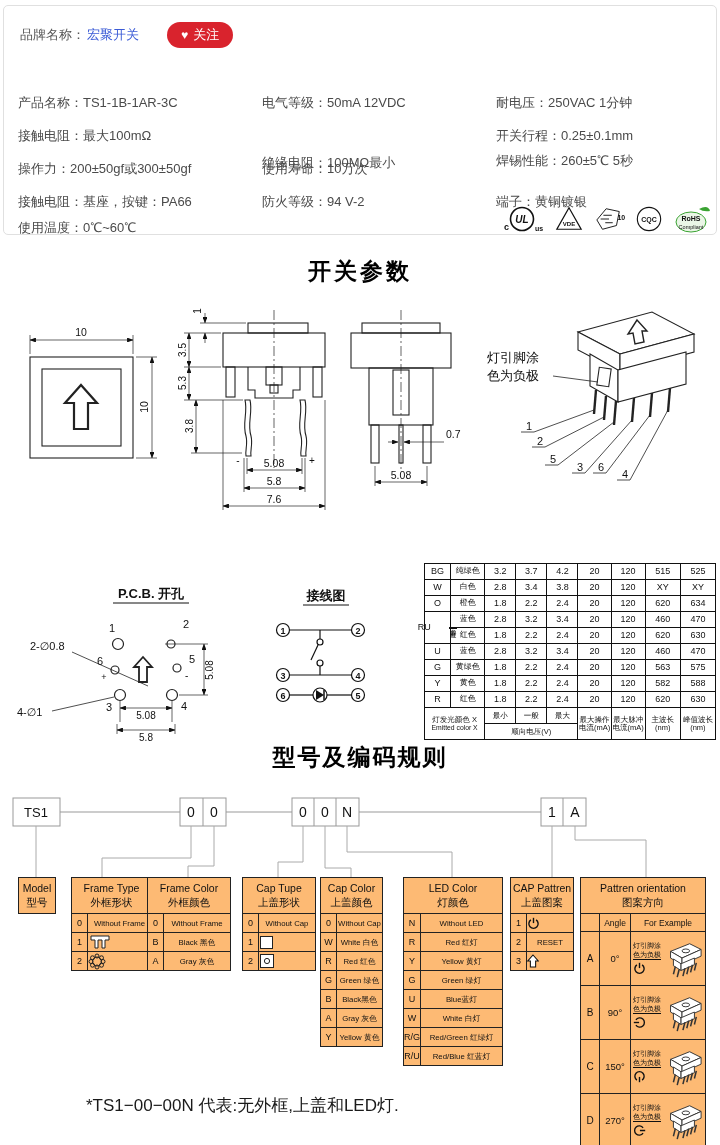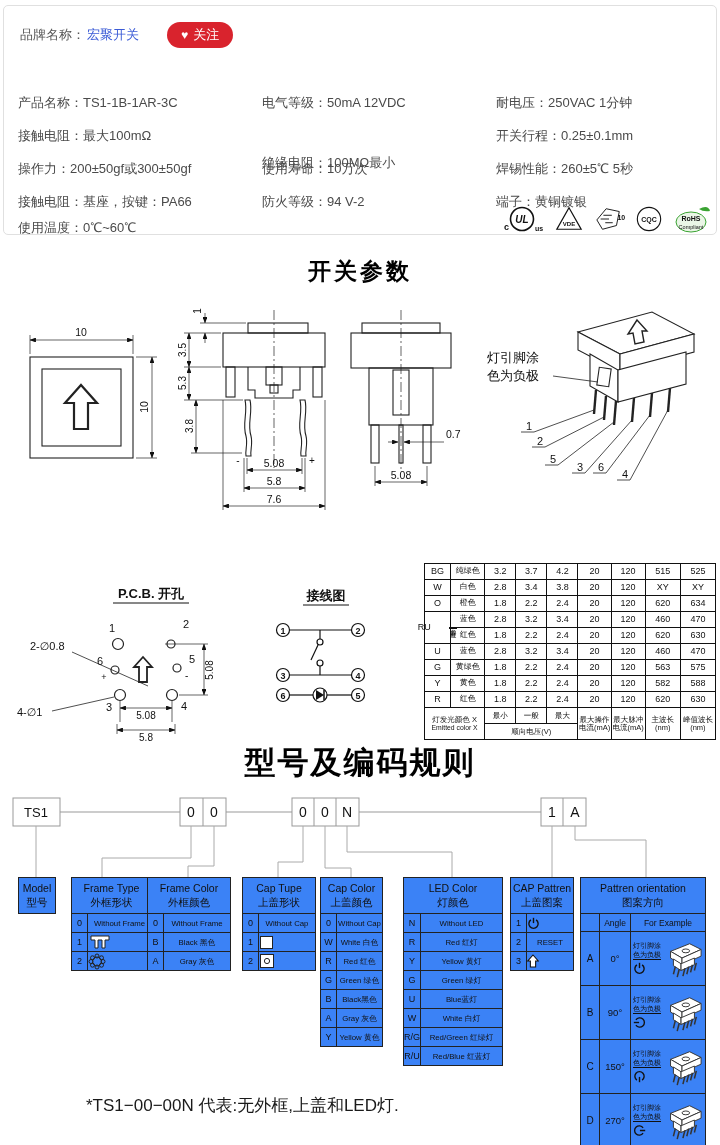--- a/index.html
+++ b/index.html
@@ -15,35 +15,35 @@
               display:flex;align-items:center;gap:5px;font-size:13px;cursor:pointer;}
   .follow-heart{font-size:12px;line-height:1;}
   .card-title{position:absolute;left:16px;top:48px;font-family:"DejaVu Serif",serif;font-style:italic;
               font-weight:bold;font-size:21px;letter-spacing:9px;color:#111;}
   .spec-cell{position:absolute;font-size:13px;color:#4a4a4a;white-space:nowrap;}
   .certs{position:absolute;left:452px;top:196px;width:256px;height:34px;display:flex;align-items:center;
          justify-content:flex-end;gap:9px;}
   
   .sec-title{position:absolute;left:0;width:720px;text-align:center;font-weight:bold;color:#000;}
   #title-switch{top:256px;font-size:23px;letter-spacing:3px;}
-  #title-coding{top:742px;font-size:31px;letter-spacing:2px;}
+  #title-coding{top:742px;font-size:23px;letter-spacing:2px;}
   
   svg{display:block;}
   svg text{font-family:"Liberation Sans",sans-serif;fill:#111;}
   
   #led-wrap{position:absolute;left:424px;top:563px;width:292px;}
   #led-table{border-collapse:collapse;table-layout:fixed;width:292px;background:#fff;}
   #led-table td{border:1px solid #111;text-align:center;padding:0;height:15px;font-size:9px;color:#111;line-height:1.05;}
   #led-table td.cjk{font-size:8px;}
   #led-table td.foot{font-size:7.5px;}
   .ru-wrap{display:flex;align-items:center;justify-content:center;gap:18px;}
   .ru-vert{writing-mode:vertical-rl;font-size:5.5px;letter-spacing:-1px;color:#111;border:1px solid #111;padding:0 0.5px;}
   .f1a{font-size:7.5px;} .f1b{font-size:6.8px;}
   
-  .code-table{position:absolute;background:#3b82f6;border-collapse:collapse;}
+  .code-table{position:absolute;background:#fdba74;border-collapse:collapse;}
   .code-table td,.code-table th{border:1px solid #222;padding:0;text-align:center;color:#111;font-weight:normal;}
   .ct-head{font-size:10.5px;line-height:1.3;height:35px;}
   .ct-code{width:15px;font-size:9px;height:18px;}
   .ct-val{font-size:7.8px;height:18px;}
   
   .po-sub{font-size:8.5px;height:17px;margin-left:12px;}
   .po-code{font-size:10px;}
   .po-angle{font-size:9.5px;}
   .po-ex{display:flex;align-items:center;justify-content:space-between;padding:1px 2px;height:51px;}
   .po-left{display:flex;flex-direction:column;align-items:flex-start;justify-content:center;}
@@ -67,21 +67,21 @@
     </div>
     <div id="spec-grid">
         <div class="spec-cell" style="left: 14px; top: 88px;">产品名称：TS1-1B-1AR-3C</div>
         <div class="spec-cell" style="left: 258px; top: 88px;">电气等级：50mA  12VDC</div>
         <div class="spec-cell" style="left: 492px; top: 88px;">耐电压：250VAC  1分钟</div>
         <div class="spec-cell" style="left: 14px; top: 121px;">接触电阻：最大100mΩ</div>
         <div class="spec-cell" style="left: 258px; top: 121px; margin-top: 27px;">绝缘电阻：100MΩ最小</div>
         <div class="spec-cell" style="left: 492px; top: 121px;">开关行程：0.25±0.1mm</div>
         <div class="spec-cell" style="left: 14px; top: 154px;">操作力：200±50gf或300±50gf</div>
         <div class="spec-cell" style="left: 258px; top: 154px;">使用寿命：10万次</div>
-        <div class="spec-cell" style="left: 492px; top: 154px; text-align: right;">焊锡性能：260±5℃  5秒</div>
+        <div class="spec-cell" style="left: 492px; top: 146px; text-align: right;">焊锡性能：260±5℃  5秒</div>
         <div class="spec-cell" style="left: 14px; top: 187px;">接触电阻：基座，按键：PA66</div>
         <div class="spec-cell" style="left: 258px; top: 187px;">防火等级：94 V-2</div>
         <div class="spec-cell" style="left: 492px; top: 187px;">端子：黄铜镀银</div>
         <div class="spec-cell" style="left: 14px; top: 213px;">使用温度：0℃~60℃</div>
       </div>
     <div class="certs" id="certs">
         <svg width="44" height="30" viewBox="0 0 44 30">
           <text x="2" y="26" font-size="9" font-weight="bold">c</text>
           <circle cx="20" cy="15" r="11.5" fill="none" stroke="#111" stroke-width="1.6"></circle>
           <text x="20" y="19" font-size="10" font-weight="bold" font-style="italic" text-anchor="middle">UL</text>

